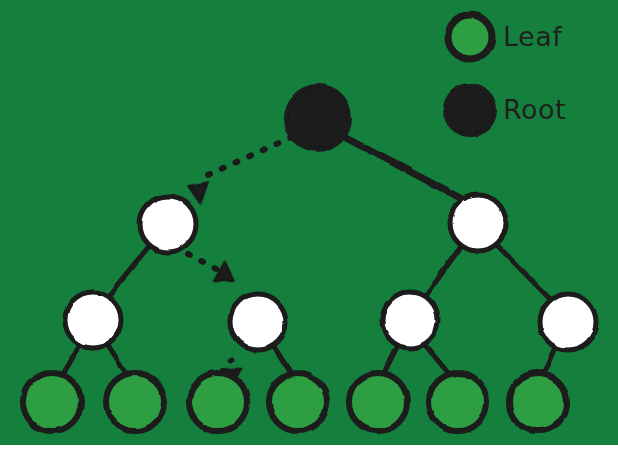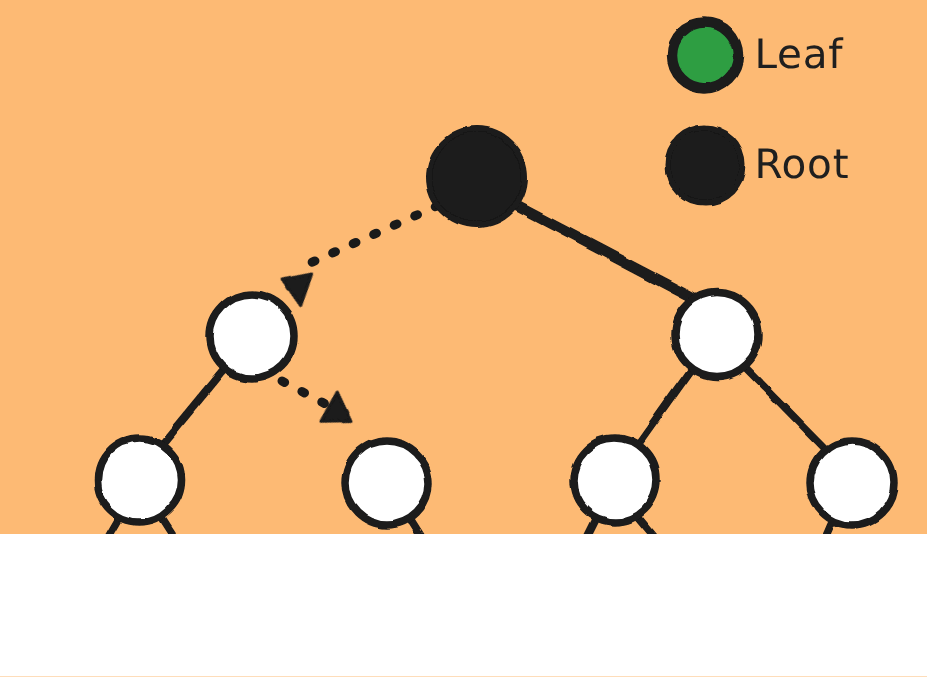--- a/index.html
+++ b/index.html
@@ -3,22 +3,22 @@
 <meta charset="utf-8">
 <style>
   html, body {
     margin: 0;
     padding: 0;
     background: #ffffff;
   }
   #canvas-root {
     position: relative;
     width: 618px;
-    height: 356px;
-    background: #fdba74;
+    height: 445px;
+    background: #15803d;
     overflow: hidden;
     font-family: "DejaVu Sans", sans-serif;
   }
   #tree-svg {
     position: absolute;
     top: 0;
     left: 0;
     width: 618px;
     height: 451px;
   }

